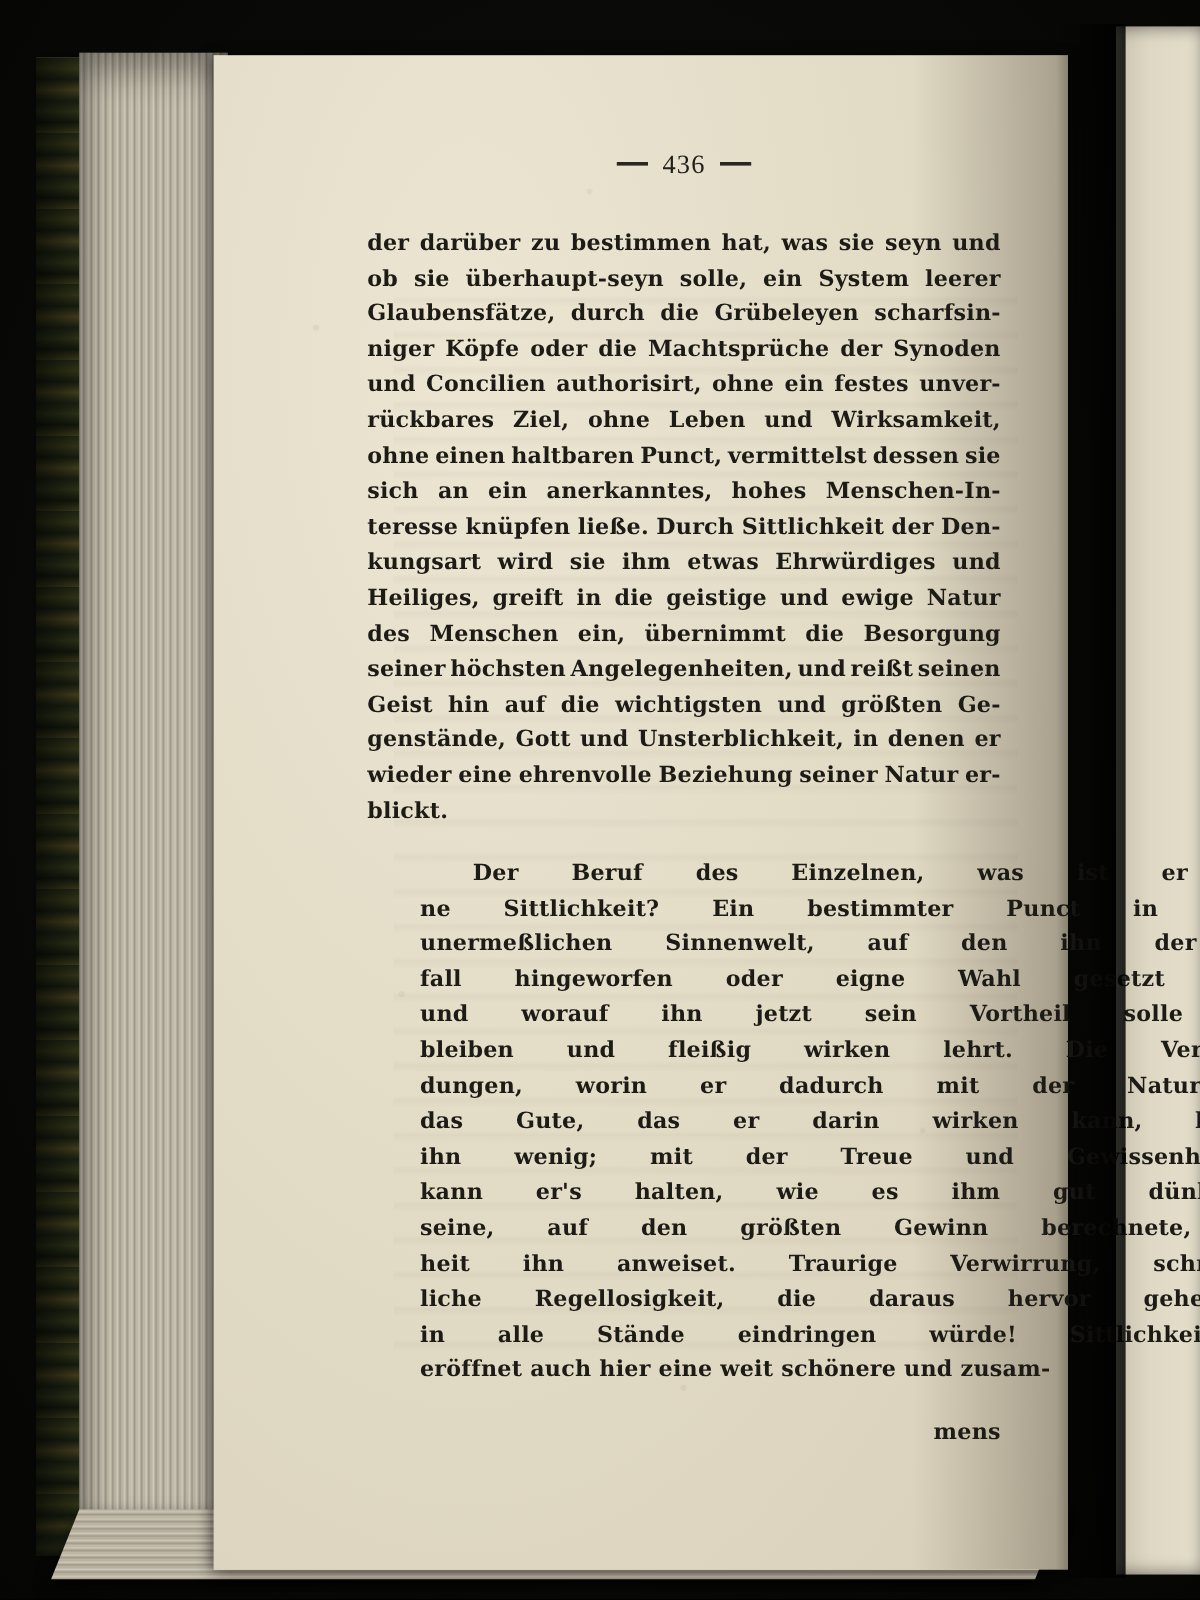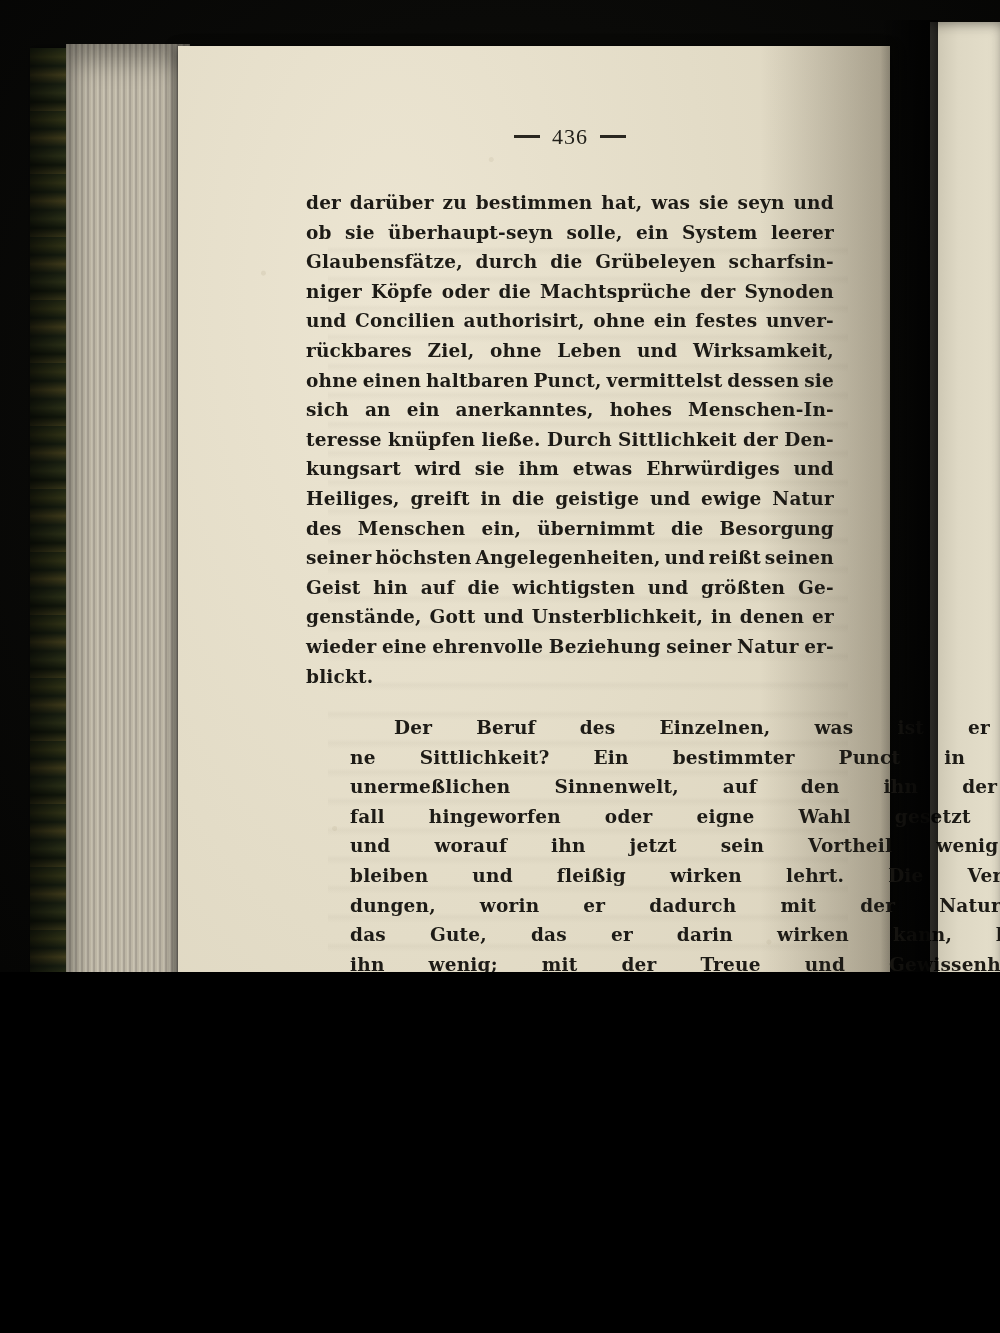--- a/index.html
+++ b/index.html
@@ -3,21 +3,21 @@
 <meta charset="utf-8">
 <style>
   html, body {
     margin: 0;
     padding: 0;
     background: #000000;
   }
   #page {
     position: relative;
     width: 1000px;
-    height: 972px;
+    height: 1333px;
     overflow: hidden;
     background: #070706;
     font-family: "Liberation Serif", serif;
   }
 
   
   .surround {
     position: absolute;
     inset: 0;
     background:
@@ -397,21 +397,21 @@
             <span>gesetzt</span>
             <span>hat,</span>
           </span>
           <span class="ln just">
             <span>und</span>
             <span>worauf</span>
             <span>ihn</span>
             <span>jetzt</span>
             <span>sein</span>
             <span>Vortheil</span>
-            <span>wenig</span>
+            <span>solle</span>
             <span>stehen</span>
           </span>
           <span class="ln just">
             <span>bleiben</span>
             <span>und</span>
             <span>fleißig</span>
             <span>wirken</span>
             <span>lehrt.</span>
             <span>Die</span>
             <span>Verbin-</span>

